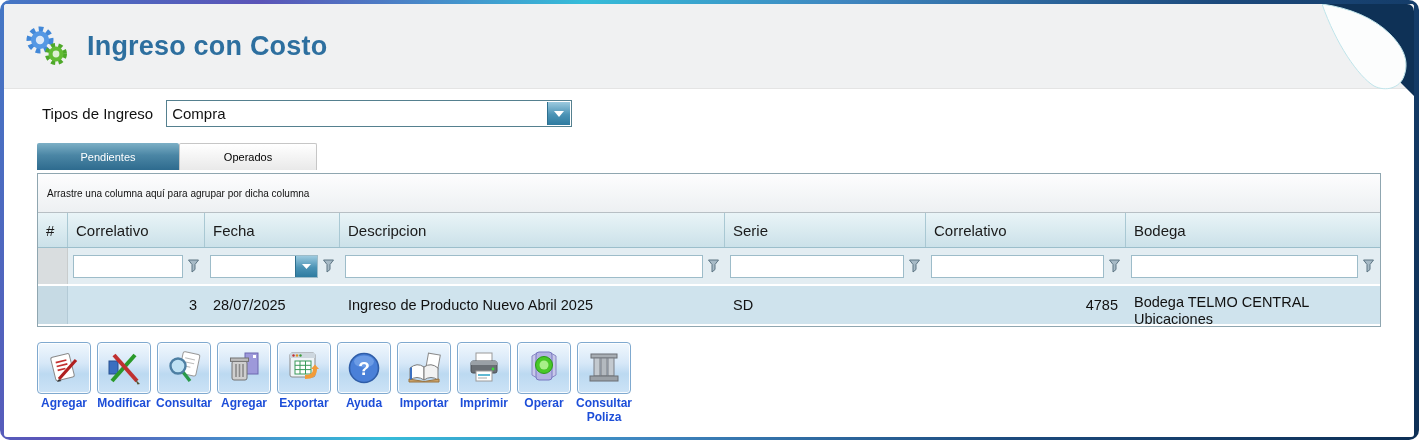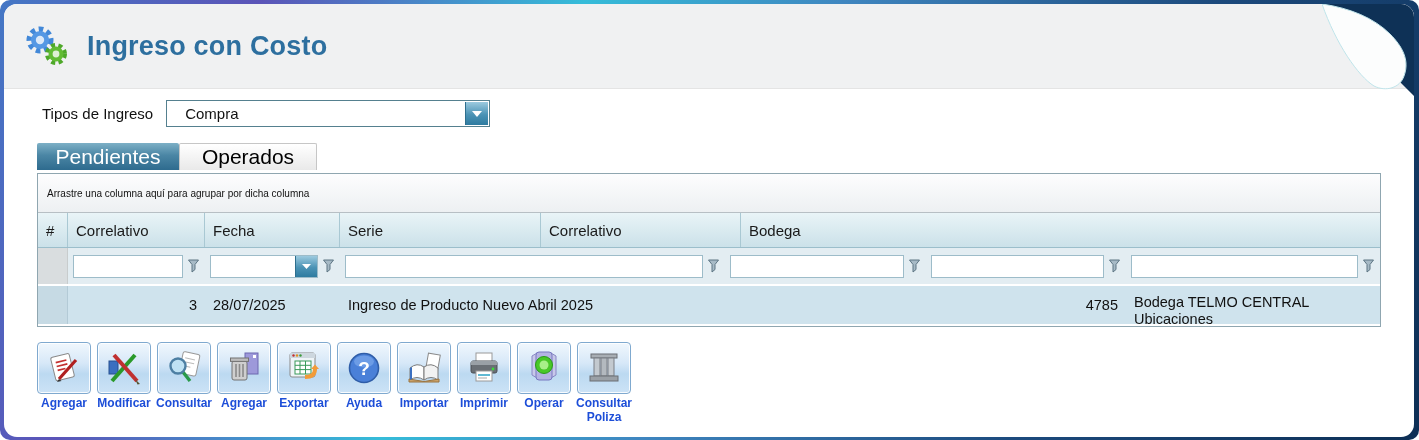--- a/index.html
+++ b/index.html
@@ -1,36 +1,36 @@
 <!DOCTYPE html>
 <html><head>
 <meta charset="utf-8">
 <style>
   html,body{margin:0;padding:0;background:#fff;}
   body{width:1419px;height:440px;font-family:"Liberation Sans",sans-serif;overflow:hidden;}
   .frame{position:relative;width:1419px;height:440px;box-sizing:border-box;
     background:linear-gradient(115deg,#4477c5 0%,#5b54b8 16%,#35bcd9 36%,#3f86c0 52%,#1c4a7d 75%,#0d2f55 100%);
     border-radius:10px;padding:4px 5px 3px 4px;}
-  .card{position:relative;width:100%;height:100%;background:#fff;border-radius:13px;overflow:hidden;}
+  .card{position:relative;width:100%;height:100%;background:#fff;border-radius:3px;overflow:hidden;}
 
   
   .card-header{height:84px;background:#f0f1f2;border-bottom:1px solid #e4e4e4;display:flex;align-items:center;padding-left:14px;}
   .title{margin-left:17px;font-size:27px;font-weight:bold;color:#2d6f9f;letter-spacing:.2px;}
   .corner{position:absolute;top:0;right:0;width:92px;height:92px;border-top-right-radius:7px;overflow:hidden;pointer-events:none;}
 
   
   .tipo-row{margin:11px 0 0 38px;display:flex;align-items:center;font-size:15px;color:#111;}
-  .combo{margin-left:13px;width:324px;height:27px;border:1px solid #55808f;background:#fff;display:flex;align-items:center;
-    position:relative;font-size:15px;padding-left:18px;box-sizing:border-box;cursor:pointer;}
+  .combo{margin-left:13px;width:406px;height:27px;border:1px solid #55808f;background:#fff;display:flex;align-items:center;
+    position:relative;font-size:15px;padding-left:5px;box-sizing:border-box;cursor:pointer;}
   .combo-btn{position:absolute;right:1px;top:1px;bottom:1px;width:22px;border-left:1px solid #2e6f8e;
     background:linear-gradient(#9ccadf,#4b93b5 55%,#2e7ba0);display:flex;align-items:center;justify-content:center;}
 
   
   .tabs{margin:16px 0 0 33px;display:flex;height:27px;align-items:flex-end;}
-  .tab{display:flex;align-items:center;justify-content:center;font-size:21px;height:27px;box-sizing:border-box;cursor:pointer;border-radius:2px 2px 0 0;}
+  .tab{display:flex;align-items:center;justify-content:center;font-size:11px;height:27px;box-sizing:border-box;cursor:pointer;border-radius:2px 2px 0 0;}
   .tab.active{width:142px;background:linear-gradient(#7db0c6,#4b86a5 45%,#2e6b8e);color:#fff;}
   .tab.inactive{width:138px;background:linear-gradient(#ffffff,#e9e9e9);border:1px solid #c6c6c6;border-bottom:none;color:#000;}
 
   
   .grid{margin:3px 33px 0 33px;border:1px solid #8fa6b0;background:#fff;}
   .group-panel{height:38px;display:flex;align-items:center;padding-left:9px;font-size:10px;color:#111;
     background:linear-gradient(#fdfdfe,#edf0f2);border-bottom:1px solid #b7bfc4;}
   .hrow{display:flex;height:34px;background:linear-gradient(#e9f4f7,#cbe1e9);border-bottom:1px solid #9bbecb;}
   .hcell{display:flex;align-items:center;padding-left:8px;font-size:15px;color:#1a1a1a;border-right:1px solid #a9c8d3;box-sizing:border-box;cursor:pointer;}
   .hcell:last-child{border-right:none;}
@@ -99,20 +99,21 @@
       <div class="tab inactive">Operados</div>
     </div>
 
     <div class="grid">
       <div class="group-panel">Arrastre una columna aquí para agrupar por dicha columna</div>
 
       <div class="hrow">
         <div class="hcell c0">#</div>
         <div class="hcell c1">Correlativo</div>
         <div class="hcell c2">Fecha</div>
+        <div class="hcell c3">Descripcion</div>
         <div class="hcell c4">Serie</div>
         <div class="hcell c5">Correlativo</div>
         <div class="hcell c6">Bodega</div>
       </div>
 
       <div class="frow">
         <div class="fcell c0"></div>
 
         <div class="fcell c1">
           <div class="finput">
@@ -184,20 +185,21 @@
               </svg>
           </span>
         </div>
       </div>
 
       <div class="drow">
         <div class="dcell c0"></div>
         <div class="dcell c1 right">3</div>
         <div class="dcell c2">28/07/2025</div>
         <div class="dcell c3">Ingreso de Producto Nuevo Abril 2025</div>
+        <div class="dcell c4">SD</div>
         <div class="dcell c5 right">4785</div>
         <div class="dcell c6 wrapcell">
           <span>Bodega TELMO CENTRAL Ubicaciones</span>
         </div>
       </div>
       <div class="grid-bottom"></div>
     </div>
 
     <div class="toolbar">
 

